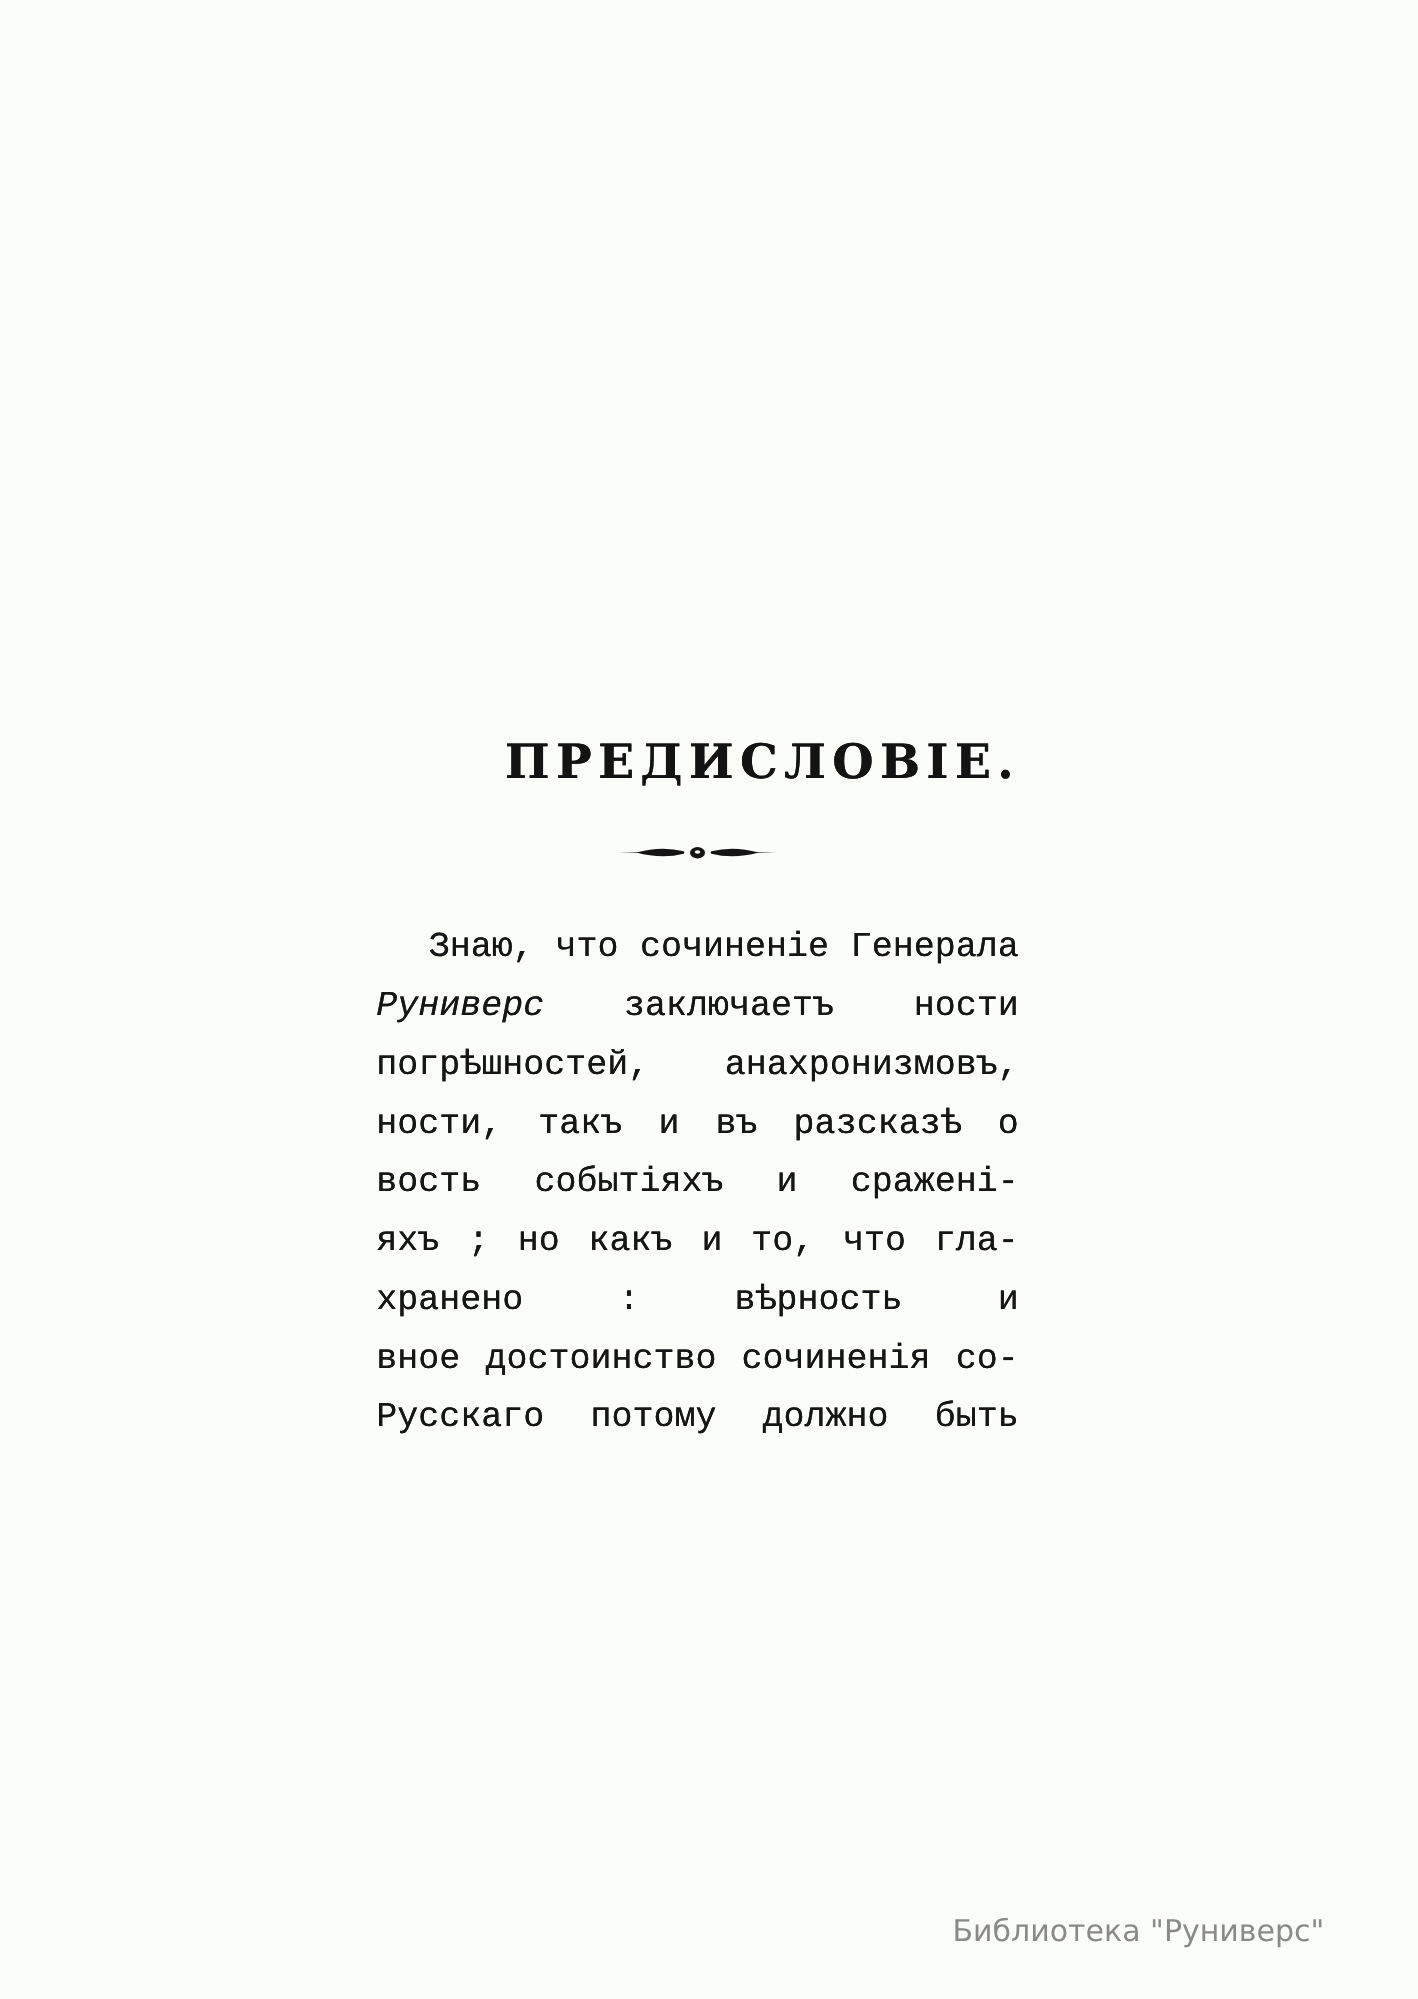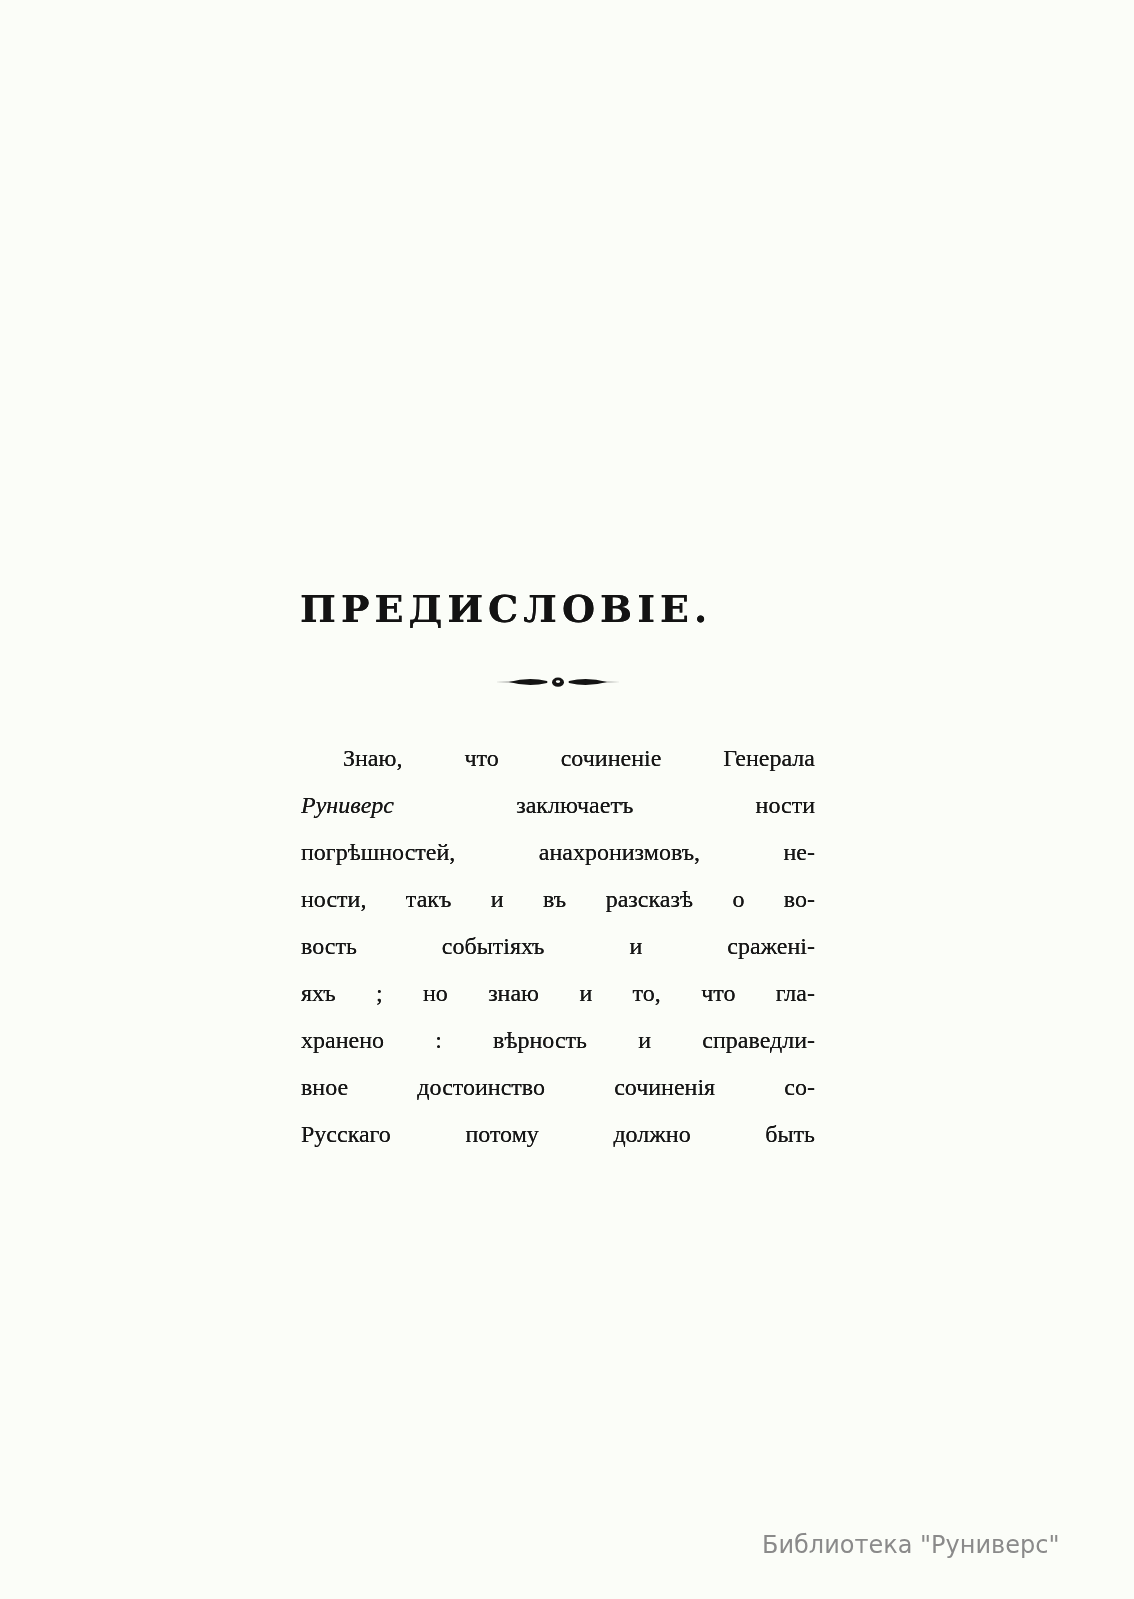--- a/index.html
+++ b/index.html
@@ -16,21 +16,21 @@
   .page {
     position: absolute;
     inset: 0;
     background: #fbfdf8;
   }
   .title {
     position: absolute;
     top: 586px;
     left: 300px;
     width: 516px;
-    text-align: left;
+    text-align: right;
     font-family: "DejaVu Serif", serif;
     font-weight: bold;
     font-size: 38px;
     letter-spacing: 5px;
     color: #131313;
     text-shadow: 0 0 0.5px #131313;
     white-space: nowrap;
   }
   .divider {
     position: absolute;
@@ -41,22 +41,22 @@
   }
   .divider svg {
     display: inline-block;
     vertical-align: top;
   }
   .paragraph {
     position: absolute;
     top: 735px;
     left: 301px;
     width: 514px;
-    font-family: Liberation Serif, serif;
-    font-size: 24px;
+    font-family: Liberation Mono, monospace;
+    font-size: 28px;
     line-height: 47px;
     color: #161616;
     text-shadow: 0 0 0.4px #161616;
   }
   .tline {
     text-align: justify;
     text-align-last: justify;
     white-space: normal;
     height: 47px;
     overflow: hidden;
@@ -106,21 +106,21 @@
     <div class="tline">
       <span>погрѣшностей, анахронизмовъ, не-</span>
     </div>
     <div class="tline">
       <span>ности, такъ и въ разсказѣ о во-</span>
     </div>
     <div class="tline">
       <span>вость событіяхъ и сражені-</span>
     </div>
     <div class="tline">
-      <span>яхъ ; но знаю и то, что гла-</span>
+      <span>яхъ ; но какъ и то, что гла-</span>
     </div>
     <div class="tline">
       <span>хранено : вѣрность и справедли-</span>
     </div>
     <div class="tline">
       <span>вное достоинство сочиненія со-</span>
     </div>
     <div class="tline">
       <span>Русскаго потому должно быть</span>
     </div>

